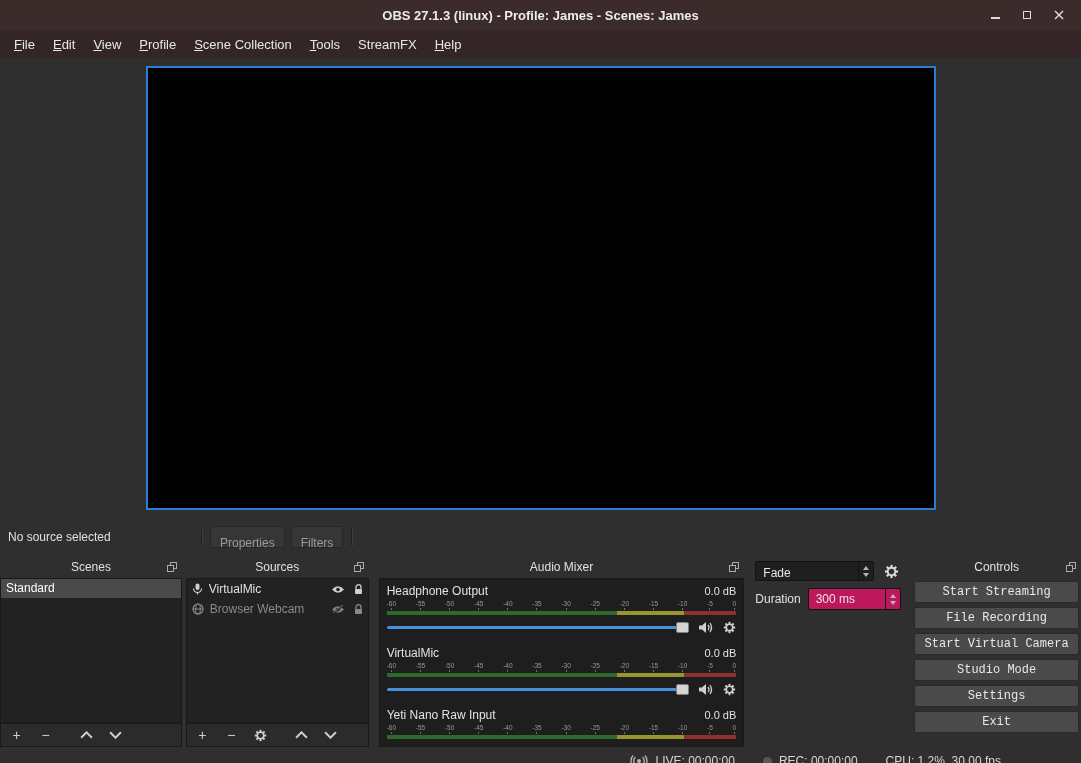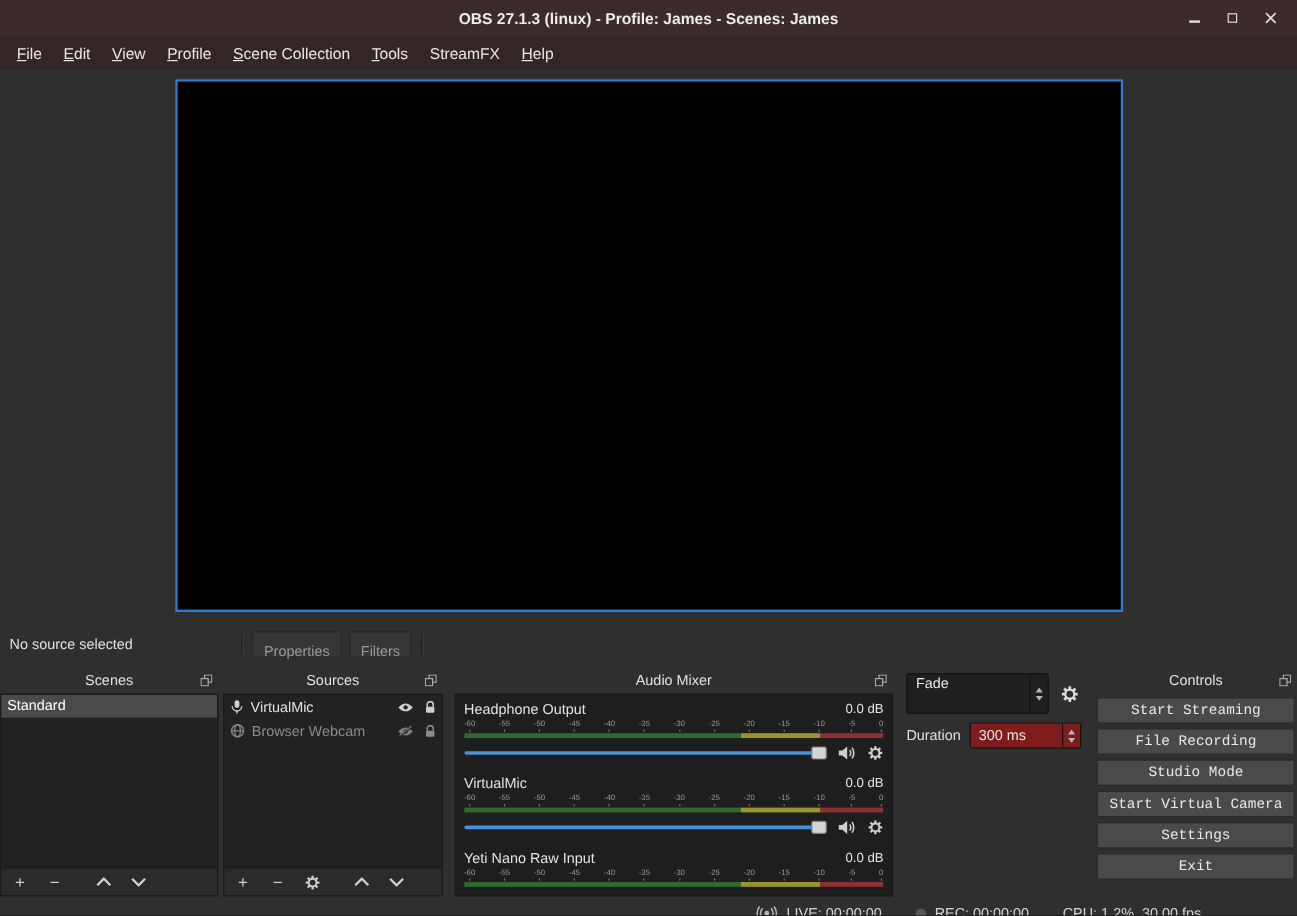--- a/index.html
+++ b/index.html
@@ -71,27 +71,27 @@
   .meter { height:4px; margin:1px 0 3px 0;
     background:linear-gradient(to right,#2d6b2d 0%,#2d6b2d 66%,#96962d 66%,#96962d 85%,#8f2f2f 85%,#8f2f2f 100%); }
   .slider-row { display:flex; align-items:center; gap:9px; height:19px; }
   .slider { flex:1; position:relative; height:19px; }
   .slider-track { position:absolute; left:0; right:2px; top:8px; height:3px; background:#4a90d9; border-radius:2px; }
   .slider-handle { position:absolute; right:0; top:4px; width:13px; height:11px; background:#d4d4d4; border:1px solid #7f7f7f; border-radius:2px; }
 
   
   .trans-body { flex:1; padding:5px 3px; display:flex; flex-direction:column; gap:7px; font-size:12px; }
   .trans-row { display:flex; align-items:center; gap:7px; }
-  .combo { flex:1; height:34px; background:#1f1f1f; border:1px solid #121212; border-radius:2px; display:flex; align-items:flex-start; padding-left:7px; color:#e6e6e6; }
+  .combo { flex:1; height:20px; background:#1f1f1f; border:1px solid #121212; border-radius:2px; display:flex; align-items:flex-end; padding-left:7px; color:#e6e6e6; }
   .spin-col { margin-left:auto; align-self:stretch; width:15px; border-left:1px solid #121212; display:flex; flex-direction:column; align-items:center; justify-content:center; gap:3px; }
   .tri-up { width:0; height:0; border-left:3.5px solid transparent; border-right:3.5px solid transparent; border-bottom:4.5px solid #b5b5b5; }
   .tri-down { width:0; height:0; border-left:3.5px solid transparent; border-right:3.5px solid transparent; border-top:4.5px solid #b5b5b5; }
   .icon-btn { width:20px; height:20px; display:flex; align-items:center; justify-content:center; line-height:0; }
   .duration-label { color:#e0e0e0; }
-  .spinbox { flex:1; height:22px; background:#7f1d1d; border:1px solid #121212; border-radius:2px; display:flex; align-items:center; padding-left:7px; color:#e6e6e6; }
+  .spinbox { flex:1; height:22px; background:#be185d; border:1px solid #121212; border-radius:2px; display:flex; align-items:center; padding-left:7px; color:#e6e6e6; }
 
   
   .controls-body { flex:1; padding:3px 2px; display:flex; flex-direction:column; gap:4px; }
   .ctl-btn { flex:0 0 22px; background:#4a4a4a; border:1px solid #2a2a2a; border-radius:2px; color:#e8e8e8; font-size:12px; display:flex; align-items:center; justify-content:center; font-family:Liberation Mono, monospace; }
 
   
   .statusbar { flex:0 0 24px; display:flex; align-items:center; justify-content:flex-end; gap:28px; padding-right:80px; font-size:12px; color:#d6d6d6; }
   .status-item { display:flex; align-items:center; gap:7px; }
   .rec-dot { width:9px; height:9px; border-radius:50%; background:#565656; }
 </style>
@@ -430,22 +430,22 @@
         <span class="popout">
           <svg width="10" height="10" viewBox="0 0 10 10">
               <rect x="3.5" y="0.5" width="6" height="6" fill="none" stroke="#aaa"></rect>
               <rect x="0.5" y="3.5" width="6" height="6" fill="#2f2f2f" stroke="#aaa"></rect>
             </svg>
         </span>
       </div>
       <div class="controls-body">
         <button class="ctl-btn">Start Streaming</button>
         <button class="ctl-btn">File Recording</button>
+        <button class="ctl-btn">Start Virtual Camera</button>
         <button class="ctl-btn">Studio Mode</button>
-        <button class="ctl-btn">Start Virtual Camera</button>
         <button class="ctl-btn">Settings</button>
         <button class="ctl-btn">Exit</button>
       </div>
     </div>
 
   </div>
 
   <div class="statusbar">
     <span class="status-item">
       <svg width="18" height="12" viewBox="0 0 18 12">

